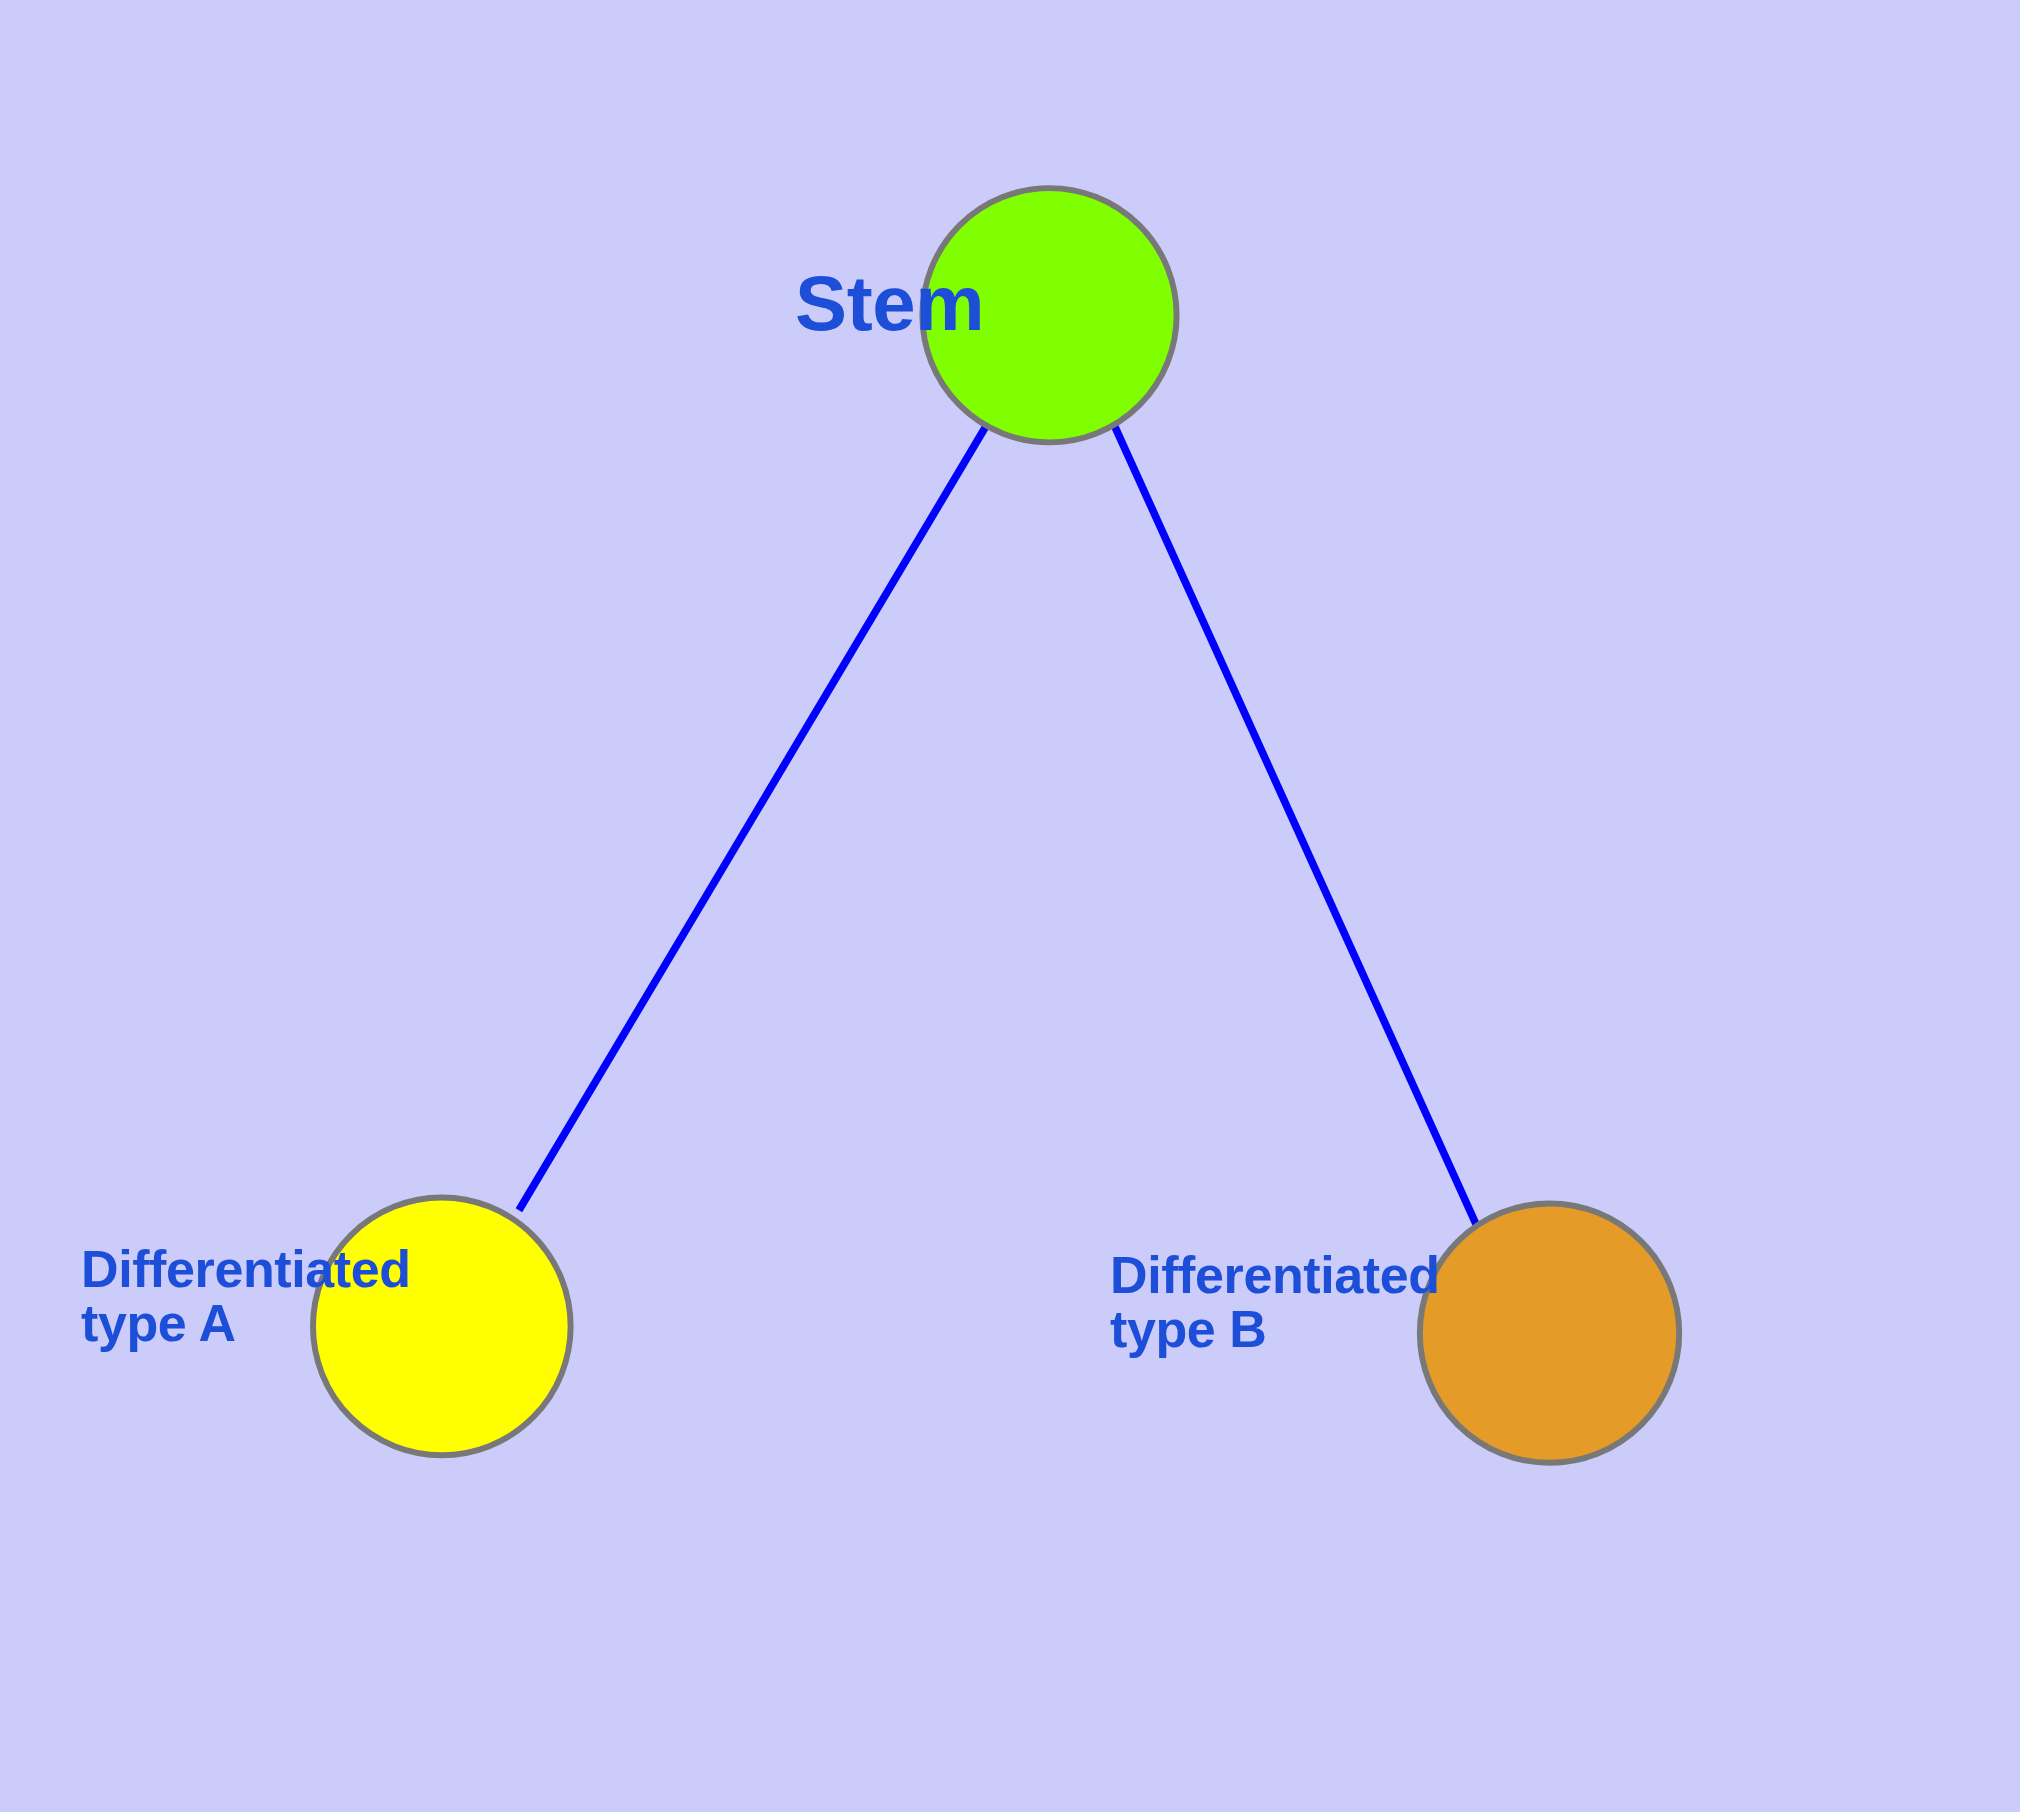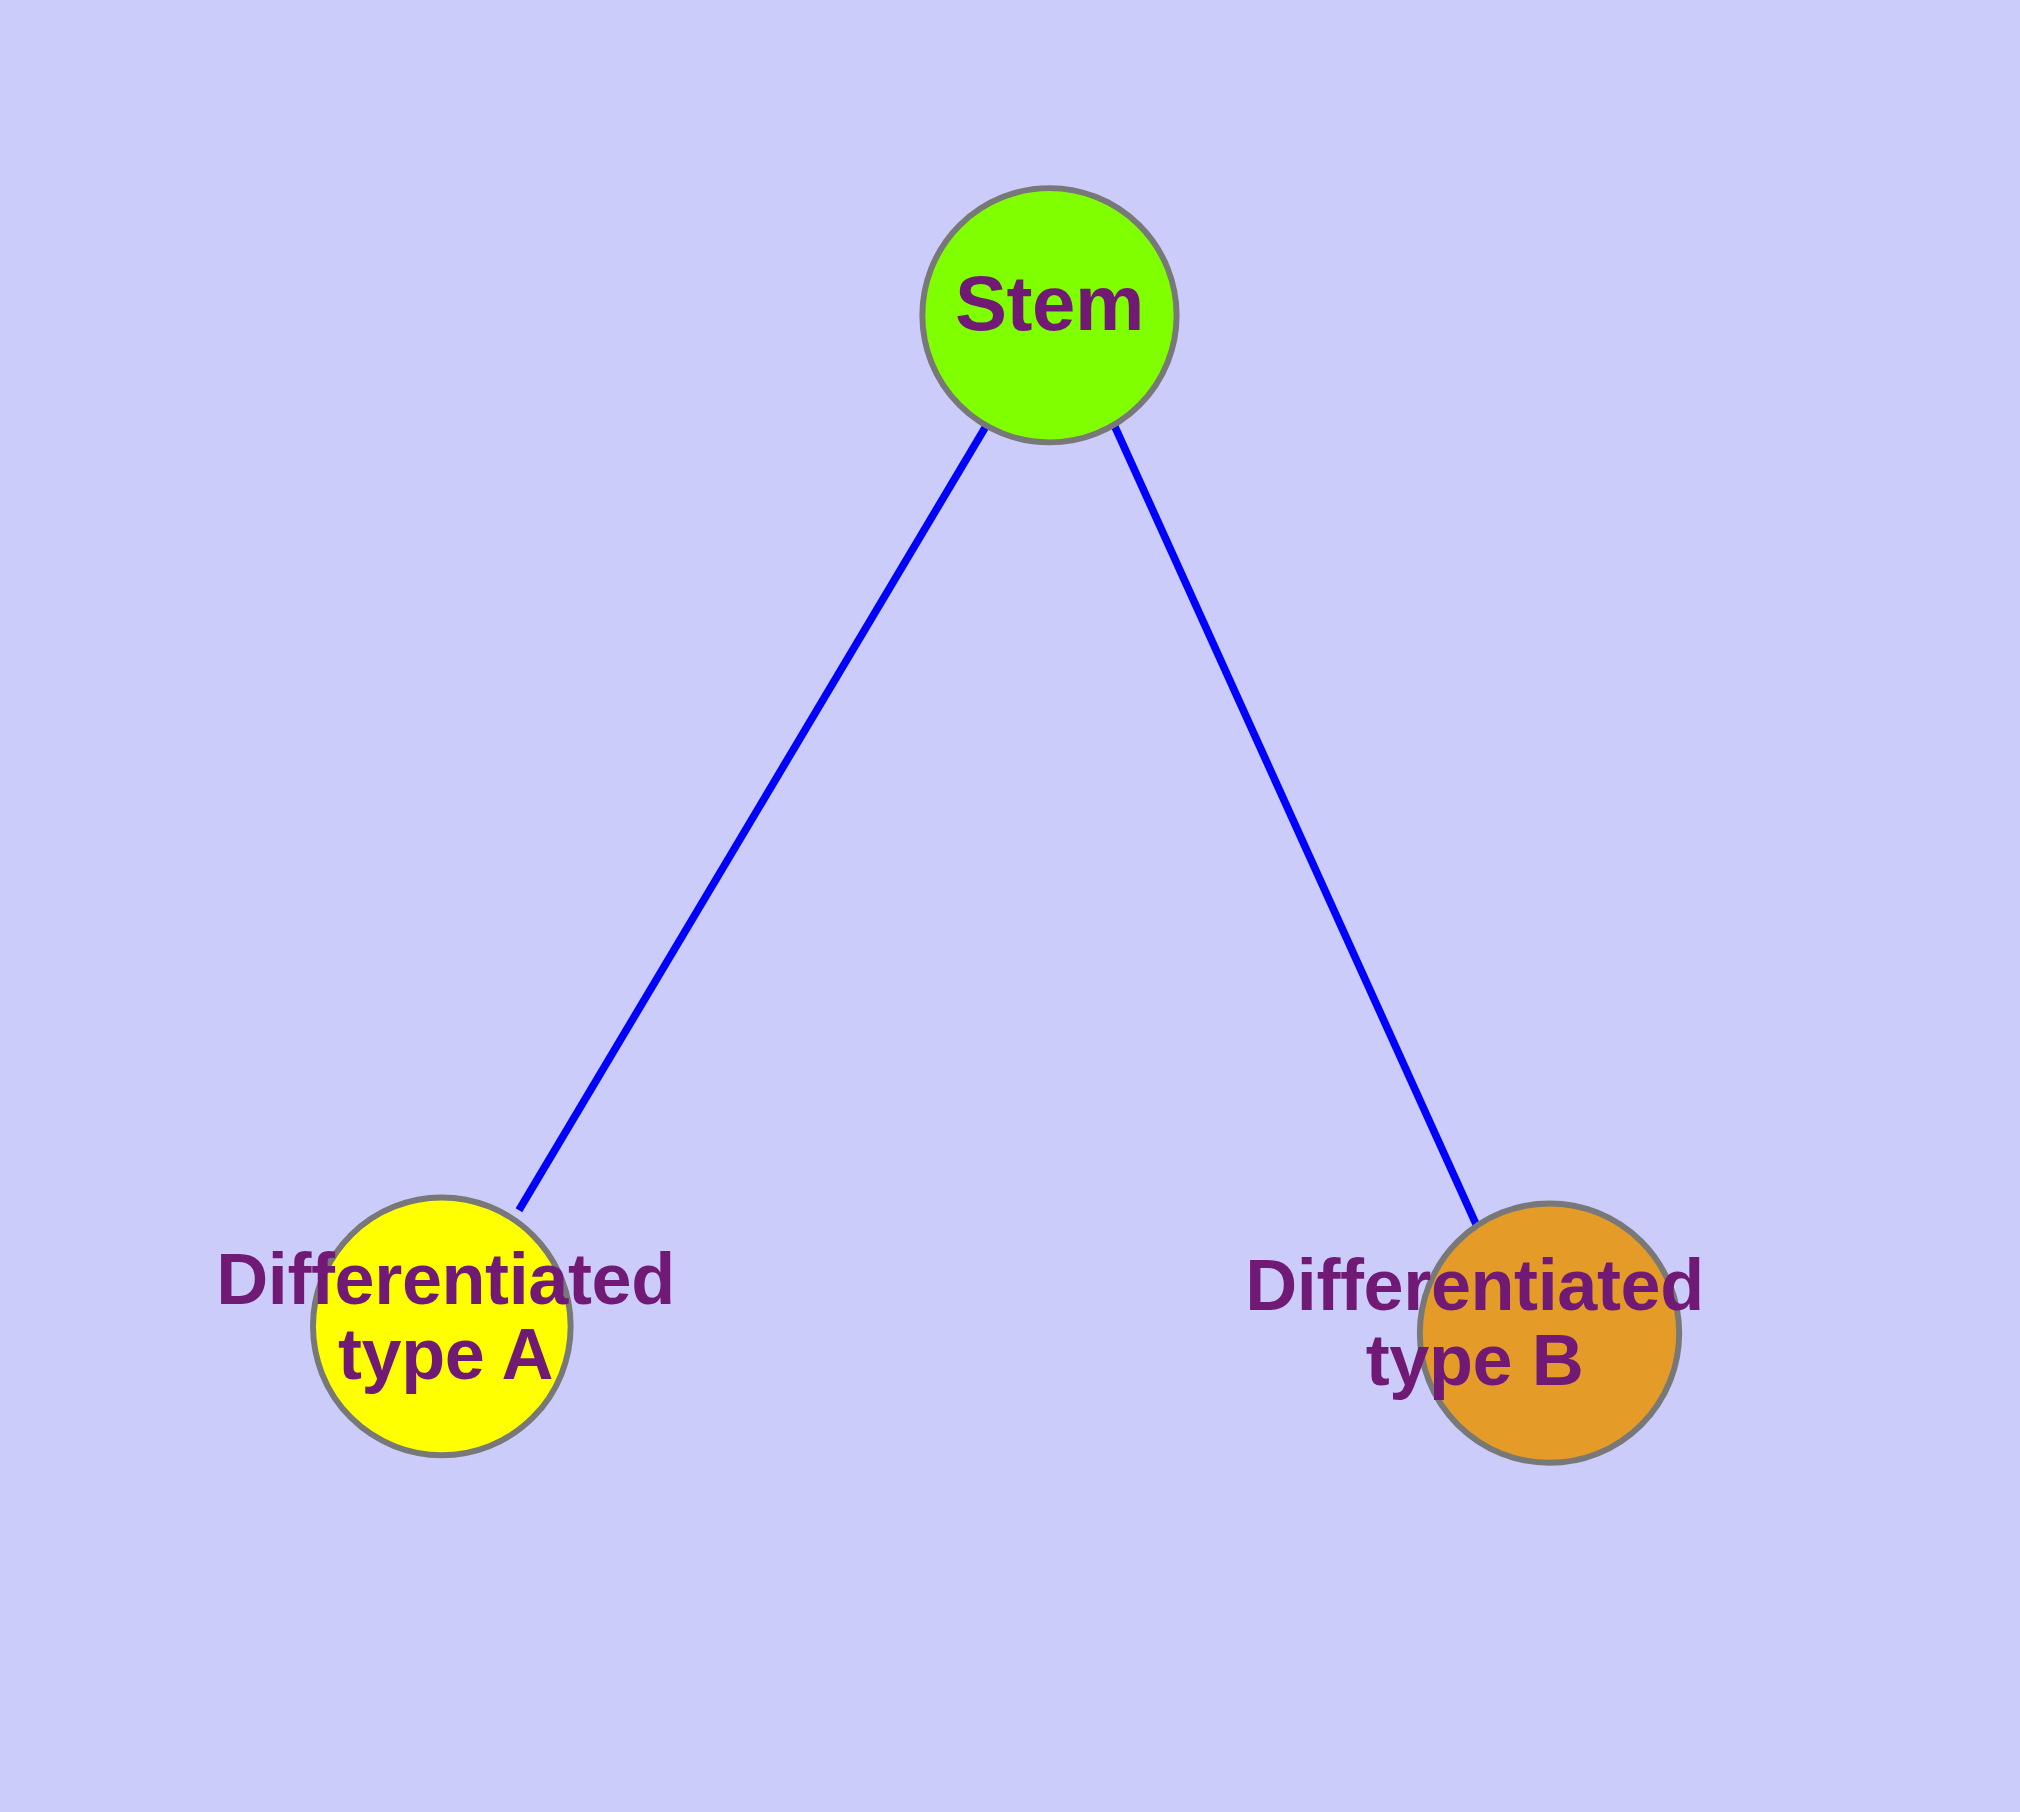--- a/index.html
+++ b/index.html
@@ -28,33 +28,33 @@
     stroke: #787878;
     stroke-width: 7;
   }
   .edge-line {
     stroke: #0000ff;
     stroke-width: 9;
     stroke-linecap: butt;
   }
   .node-label {
     position: absolute;
-    color: #701a75;
+    color: #1d4ed8;
     font-weight: bold;
-    text-align: center;
+    text-align: left;
     line-height: 1.04;
     white-space: pre;
     pointer-events: none;
     letter-spacing: -0.4px;
   }
   #label-stem {
     font-size: 78px;
   }
   #label-type-a, #label-type-b {
-    font-size: 72px;
+    font-size: 52px;
   }
 </style>
 </head>
 <body>
 
 <div id="canvas">
 
   <svg id="graph-svg" viewBox="0 0 2384 2138" xmlns="http://www.w3.org/2000/svg">
 
     <line class="edge-line" x1="1163" y1="503" x2="612" y2="1428"></line>

